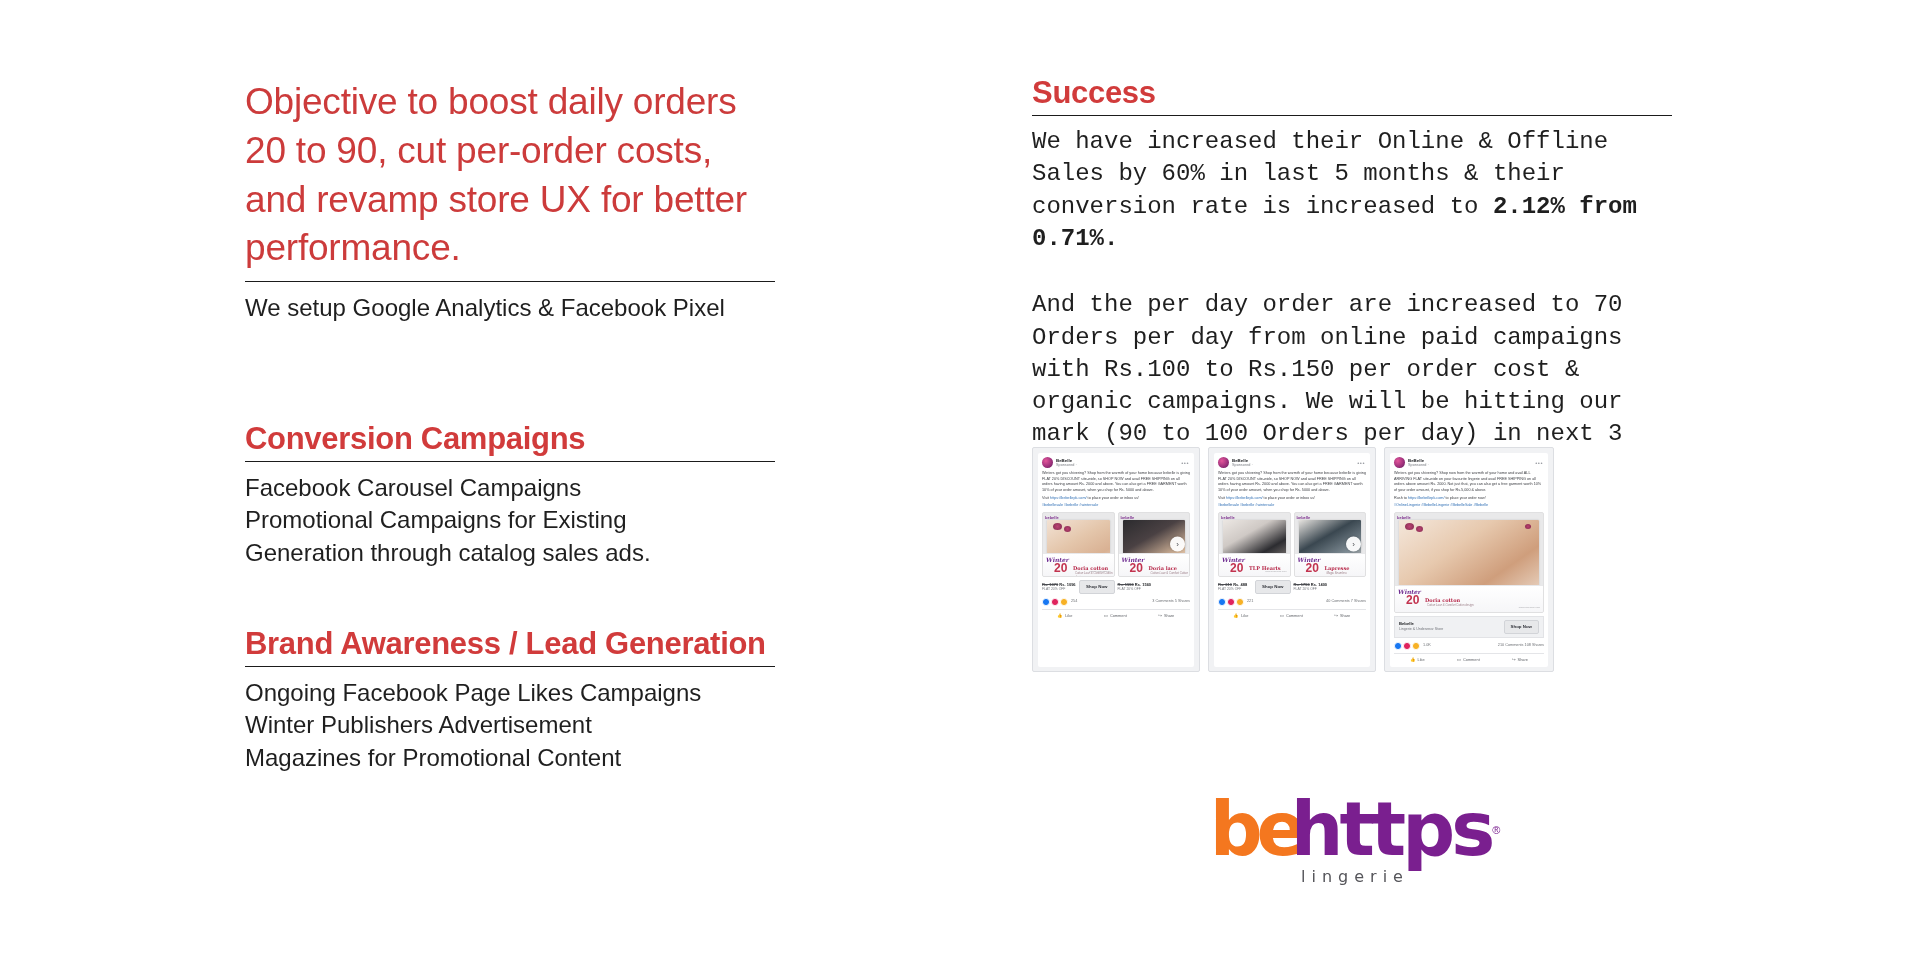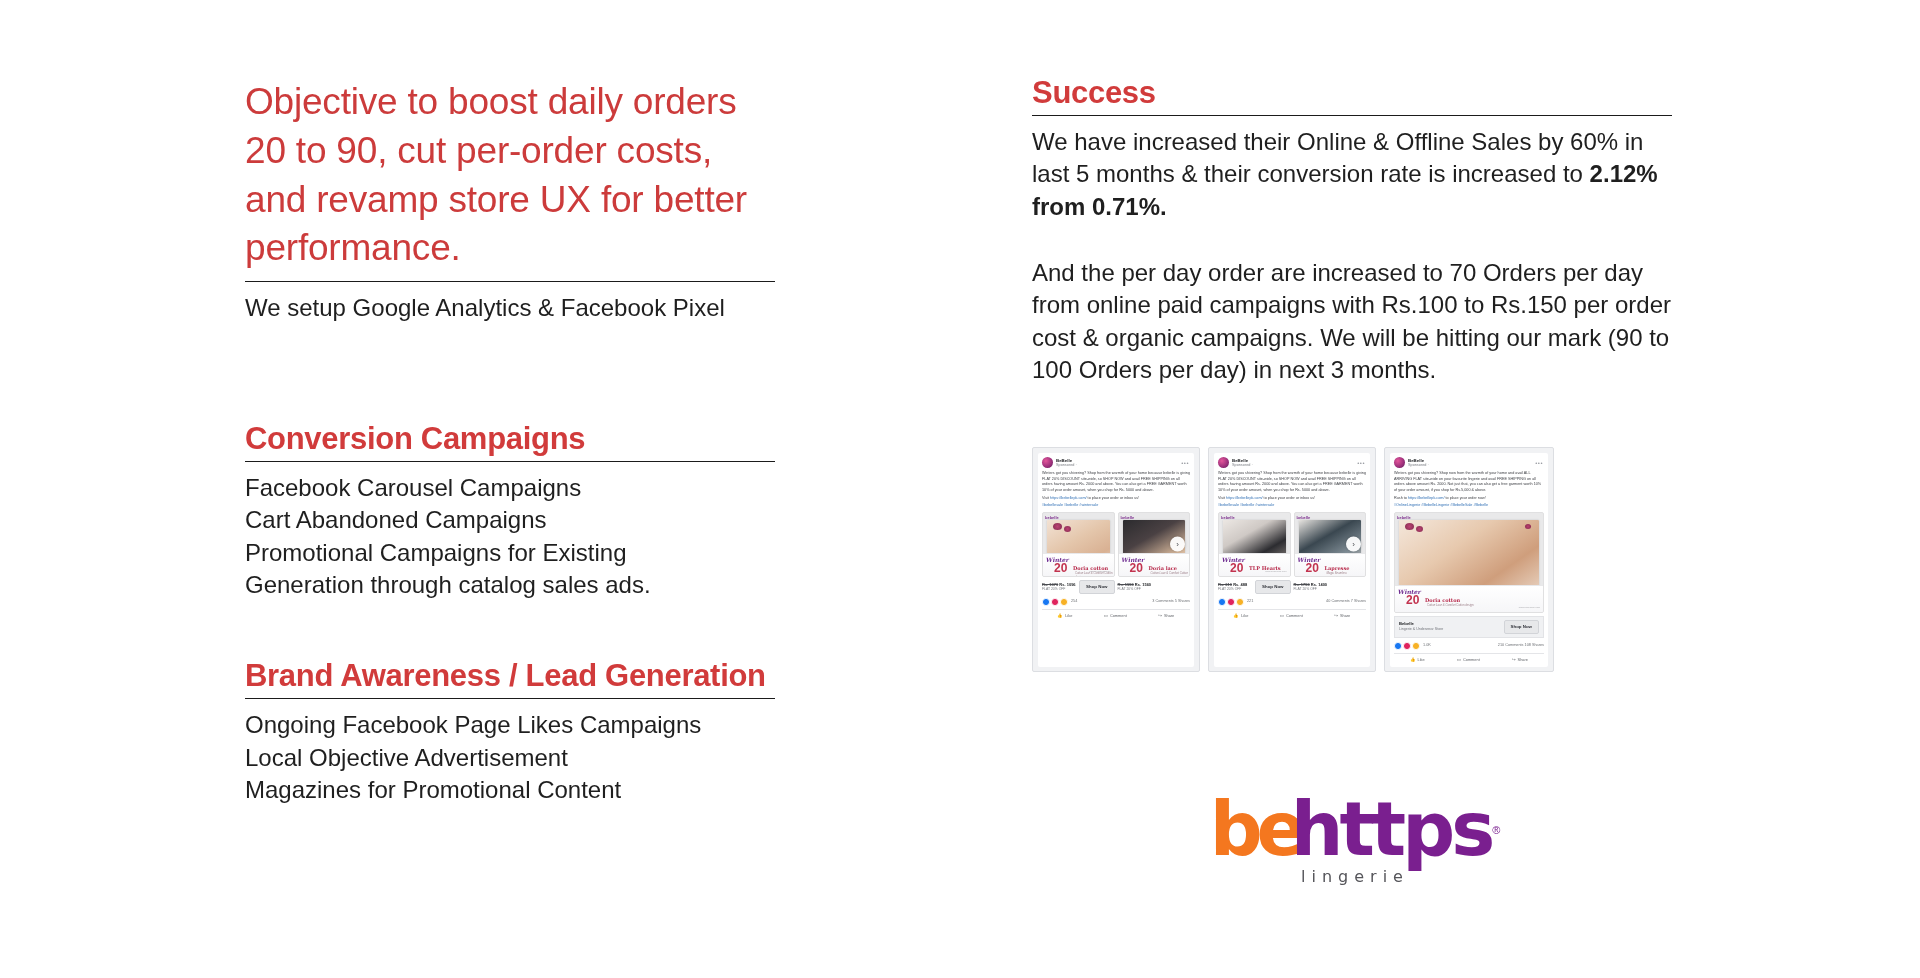--- a/index.html
+++ b/index.html
@@ -98,20 +98,21 @@
     letter-spacing: -0.3px;
     margin: 0;
     line-height: 1.2;
   }
 
   .para {
     font-size: 24px;
     line-height: 1.345;
     color: #1f1f1f;
     margin: 10px 0 0 0;
+    font-family: Liberation Mono, monospace;
   }
   .para.second { margin-top: 34px; }
   .para b { font-weight: 700; }
 
   
   .ads-row {
     position: absolute;
     left: 1032px;
     top: 447px;
     display: flex;
@@ -428,32 +429,31 @@
 
     <h1 class="objective-heading">Objective to boost daily orders 20 to 90, cut per-order costs, and revamp store UX for better performance.</h1>
     <hr class="rule">
     <p class="body-line">We setup Google Analytics &amp; Facebook Pixel</p>
 
     <div class="block-conversion">
       <h2 class="section-heading">Conversion Campaigns</h2>
       <hr class="rule rule-tight">
       <ul class="list">
         <li>Facebook Carousel Campaigns</li>
-        <li>Cart Abandoned Campaigns</li>
         <li>Promotional Campaigns for Existing
 Generation through catalog sales ads.</li>
       </ul>
     </div>
 
     <div class="block-brand">
       <h2 class="section-heading">Brand Awareness / Lead Generation</h2>
       <hr class="rule rule-tight">
       <ul class="list">
         <li>Ongoing Facebook Page Likes Campaigns</li>
-        <li>Local Objective Advertisement</li>
+        <li>Winter Publishers Advertisement</li>
         <li>Magazines for Promotional Content</li>
       </ul>
     </div>
 
   </div>
 
   <div class="col-right">
     <h2 class="success-heading">Success</h2>
     <hr class="rule rule-tight">
 

